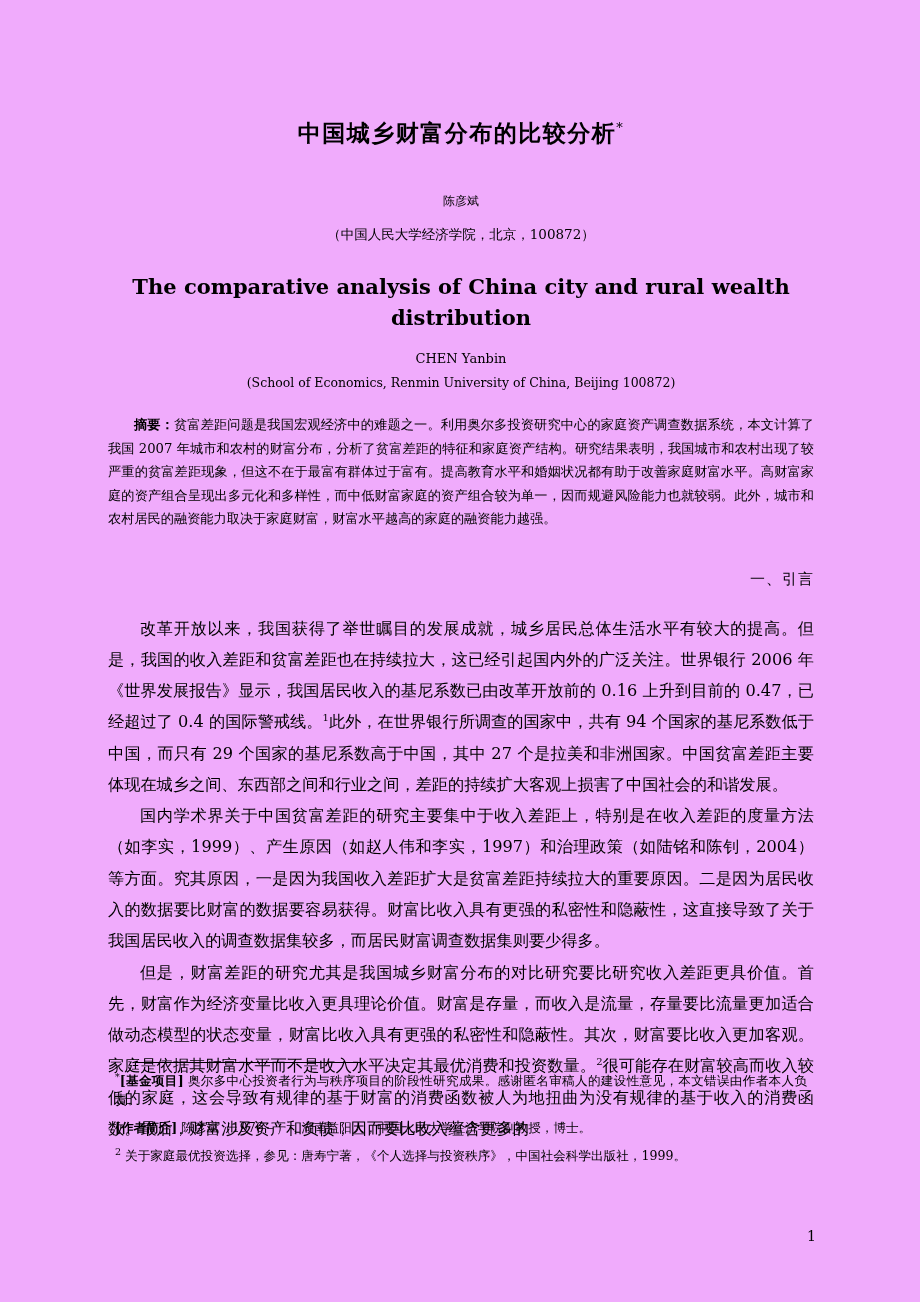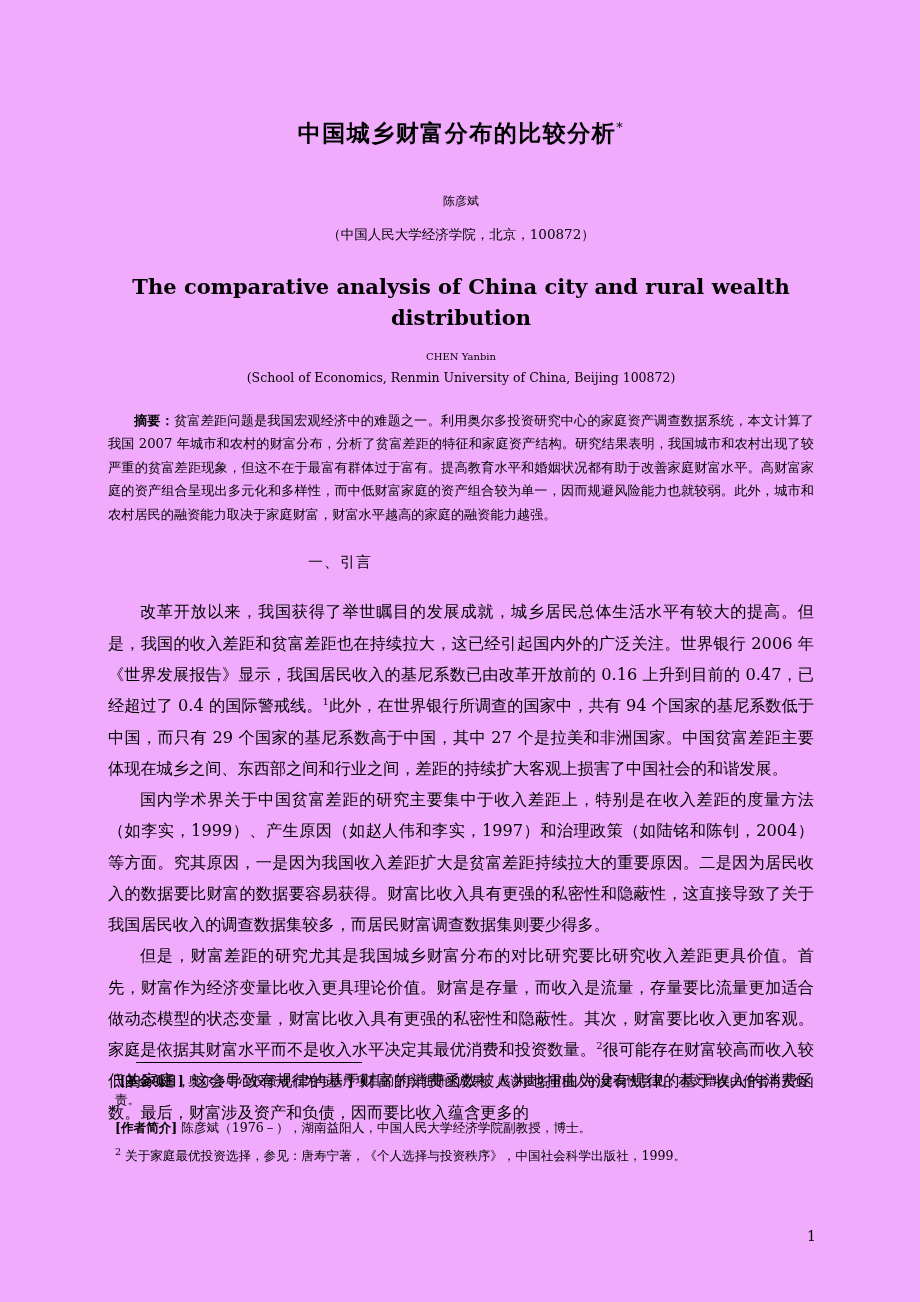--- a/index.html
+++ b/index.html
@@ -56,21 +56,21 @@
   .title-en {
     text-align: center;
     font-size: 21px;
     font-weight: bold;
     margin-top: 28px;
     line-height: 1.45;
     font-family: "DejaVu Serif", "Liberation Serif", serif;
   }
   .author-en {
     text-align: center;
-    font-size: 10px;
+    font-size: 13px;
     margin-top: 8px;
     line-height: 1.4;
   }
   .affil-en {
     text-align: center;
     font-size: 12.5px;
     margin-top: 5px;
     line-height: 1.4;
   }
 
@@ -91,23 +91,23 @@
     font-size: 13.2px;
     line-height: 1.78;
     text-indent: 26px;
   }
   .keywords .lbl {
     font-weight: bold;
   }
 
   
   .section-head {
-    margin-top: 24px;
+    margin-top: 36px;
     font-size: 15px;
-    text-align: left;
+    text-align: right;
     padding-left: 200px;
     letter-spacing: 1px;
     line-height: 1.6;
   }
 
   
   .body-p {
     font-size: 16.2px;
     line-height: 1.93;
     text-align: justify;

